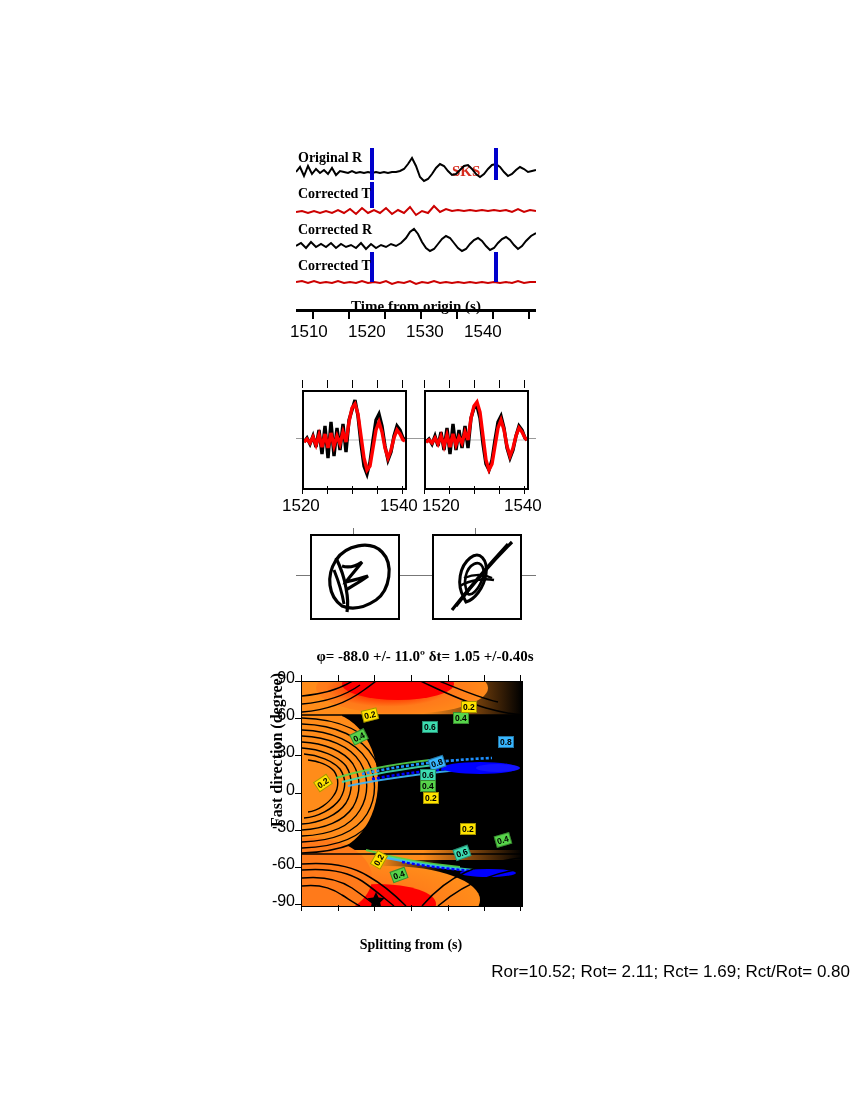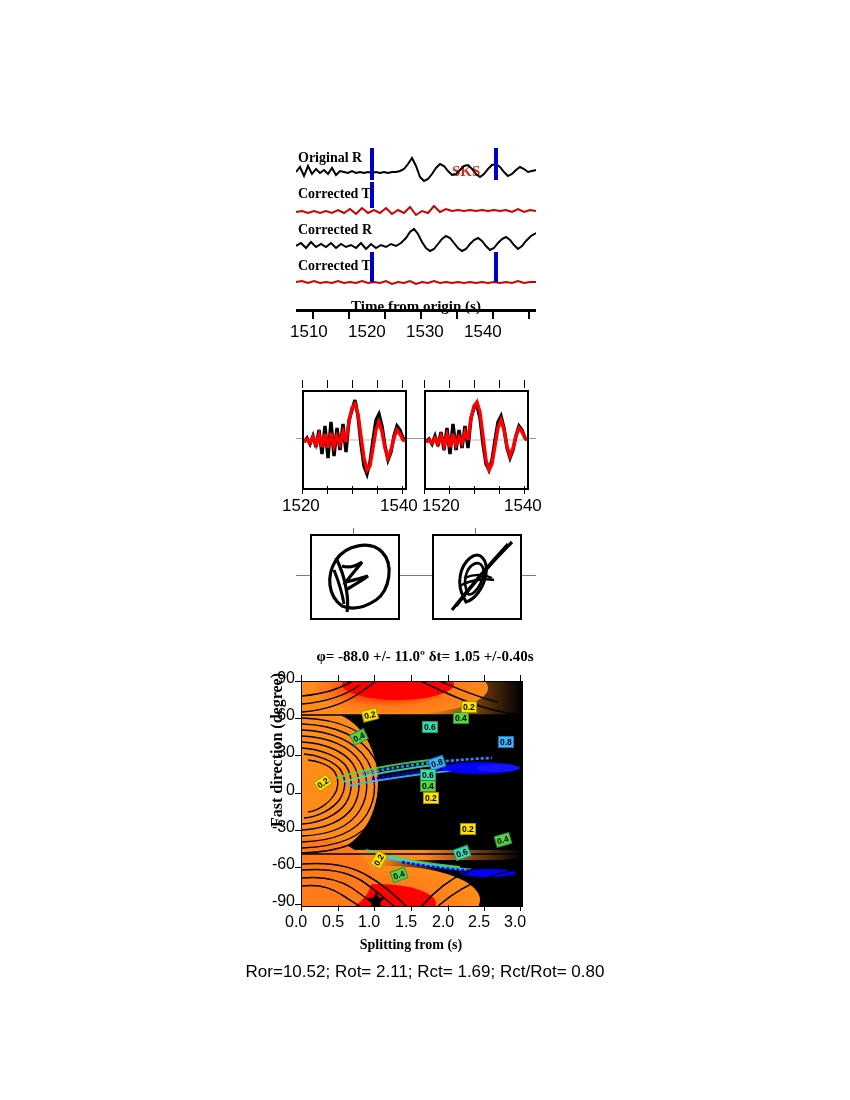--- a/index.html
+++ b/index.html
@@ -65,21 +65,21 @@
   #y-ticklabels{position:absolute;left:-64px;top:-12px;width:58px;height:250px;}
   #ylabel{position:absolute;left:-104px;top:60px;width:160px;
      transform:rotate(-90deg);transform-origin:center center;text-align:center;
      font-family:"Liberation Serif",serif;font-weight:bold;font-size:16px;}
   #x-ticklabels{position:absolute;left:-18px;top:232px;width:260px;height:22px;}
   #x-ticklabels span{position:absolute;font-size:16px;}
   #xlabel{position:absolute;left:0;top:256px;width:220px;text-align:center;
      font-family:"Liberation Serif",serif;font-weight:bold;font-size:14px;}
 
   
-  #footer-stats{left:0;top:962px;width:850px;text-align:center;font-size:17px;}
+  #footer-stats{left:0;top:962px;width:850px;text-align:right;font-size:17px;}
 </style>
 </head>
 <body>
 
 <div class="abs ctr" id="header-block">
 </div>
 
 <div class="abs" id="sks-label">SKS</div>
 
 <div class="abs" id="waveform-panel">
@@ -375,26 +375,17 @@
   <div class="xtk top" style="left:219px;"></div>
 
   <div class="xtk" style="left:0px;"></div>
     <div class="xtk" style="left:37px;"></div>
   <div class="xtk" style="left:73px;"></div>
     <div class="xtk" style="left:110px;"></div>
   <div class="xtk" style="left:147px;"></div>
     <div class="xtk" style="left:183px;"></div>
   <div class="xtk" style="left:219px;"></div>
 
-  <div id="x-ticklabels">
-    <span style="left:2px;">0.0</span>
-    <span style="left:39px;">0.5</span>
-    <span style="left:75px;">1.0</span>
-    <span style="left:112px;">1.5</span>
-    <span style="left:149px;">2.0</span>
-    <span style="left:185px;">2.5</span>
-    <span style="left:221px;">3.0</span>
-  </div>
 
   <div id="xlabel">Splitting from (s)</div>
 </div>
 
 <div class="abs" id="footer-stats">Ror=10.52; Rot= 2.11; Rct= 1.69; Rct/Rot= 0.80</div>
 
 </body></html>

